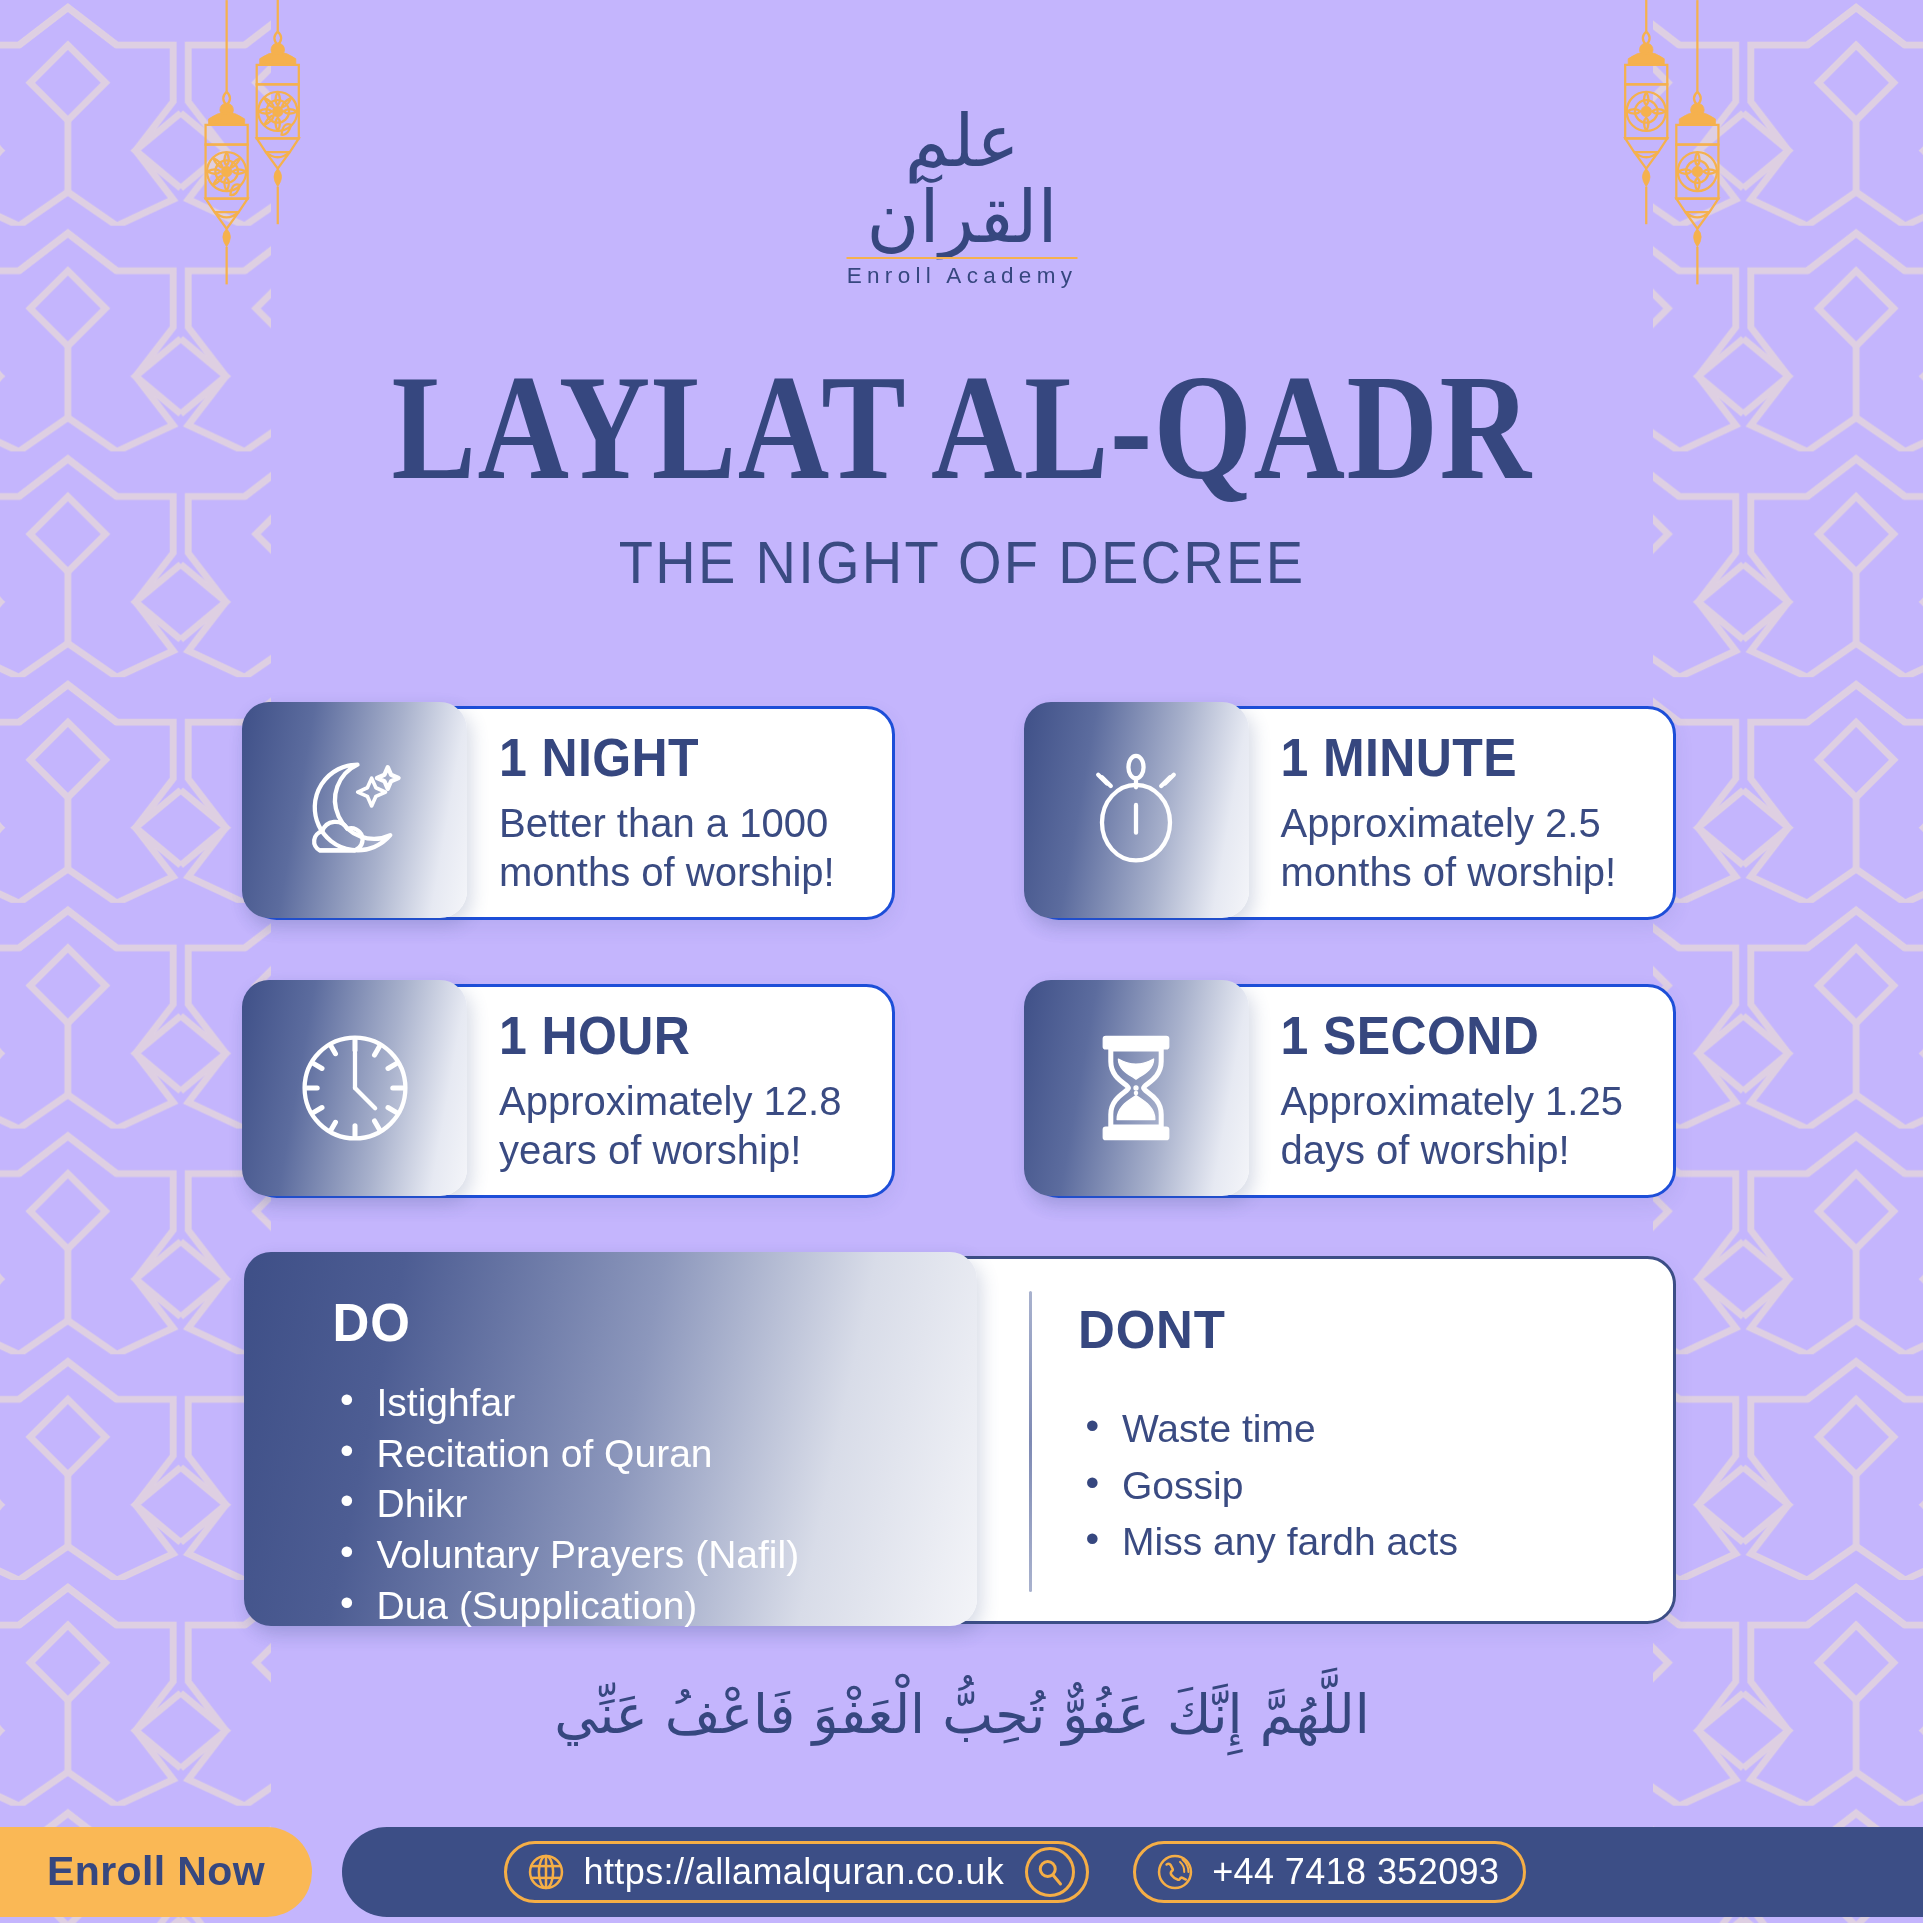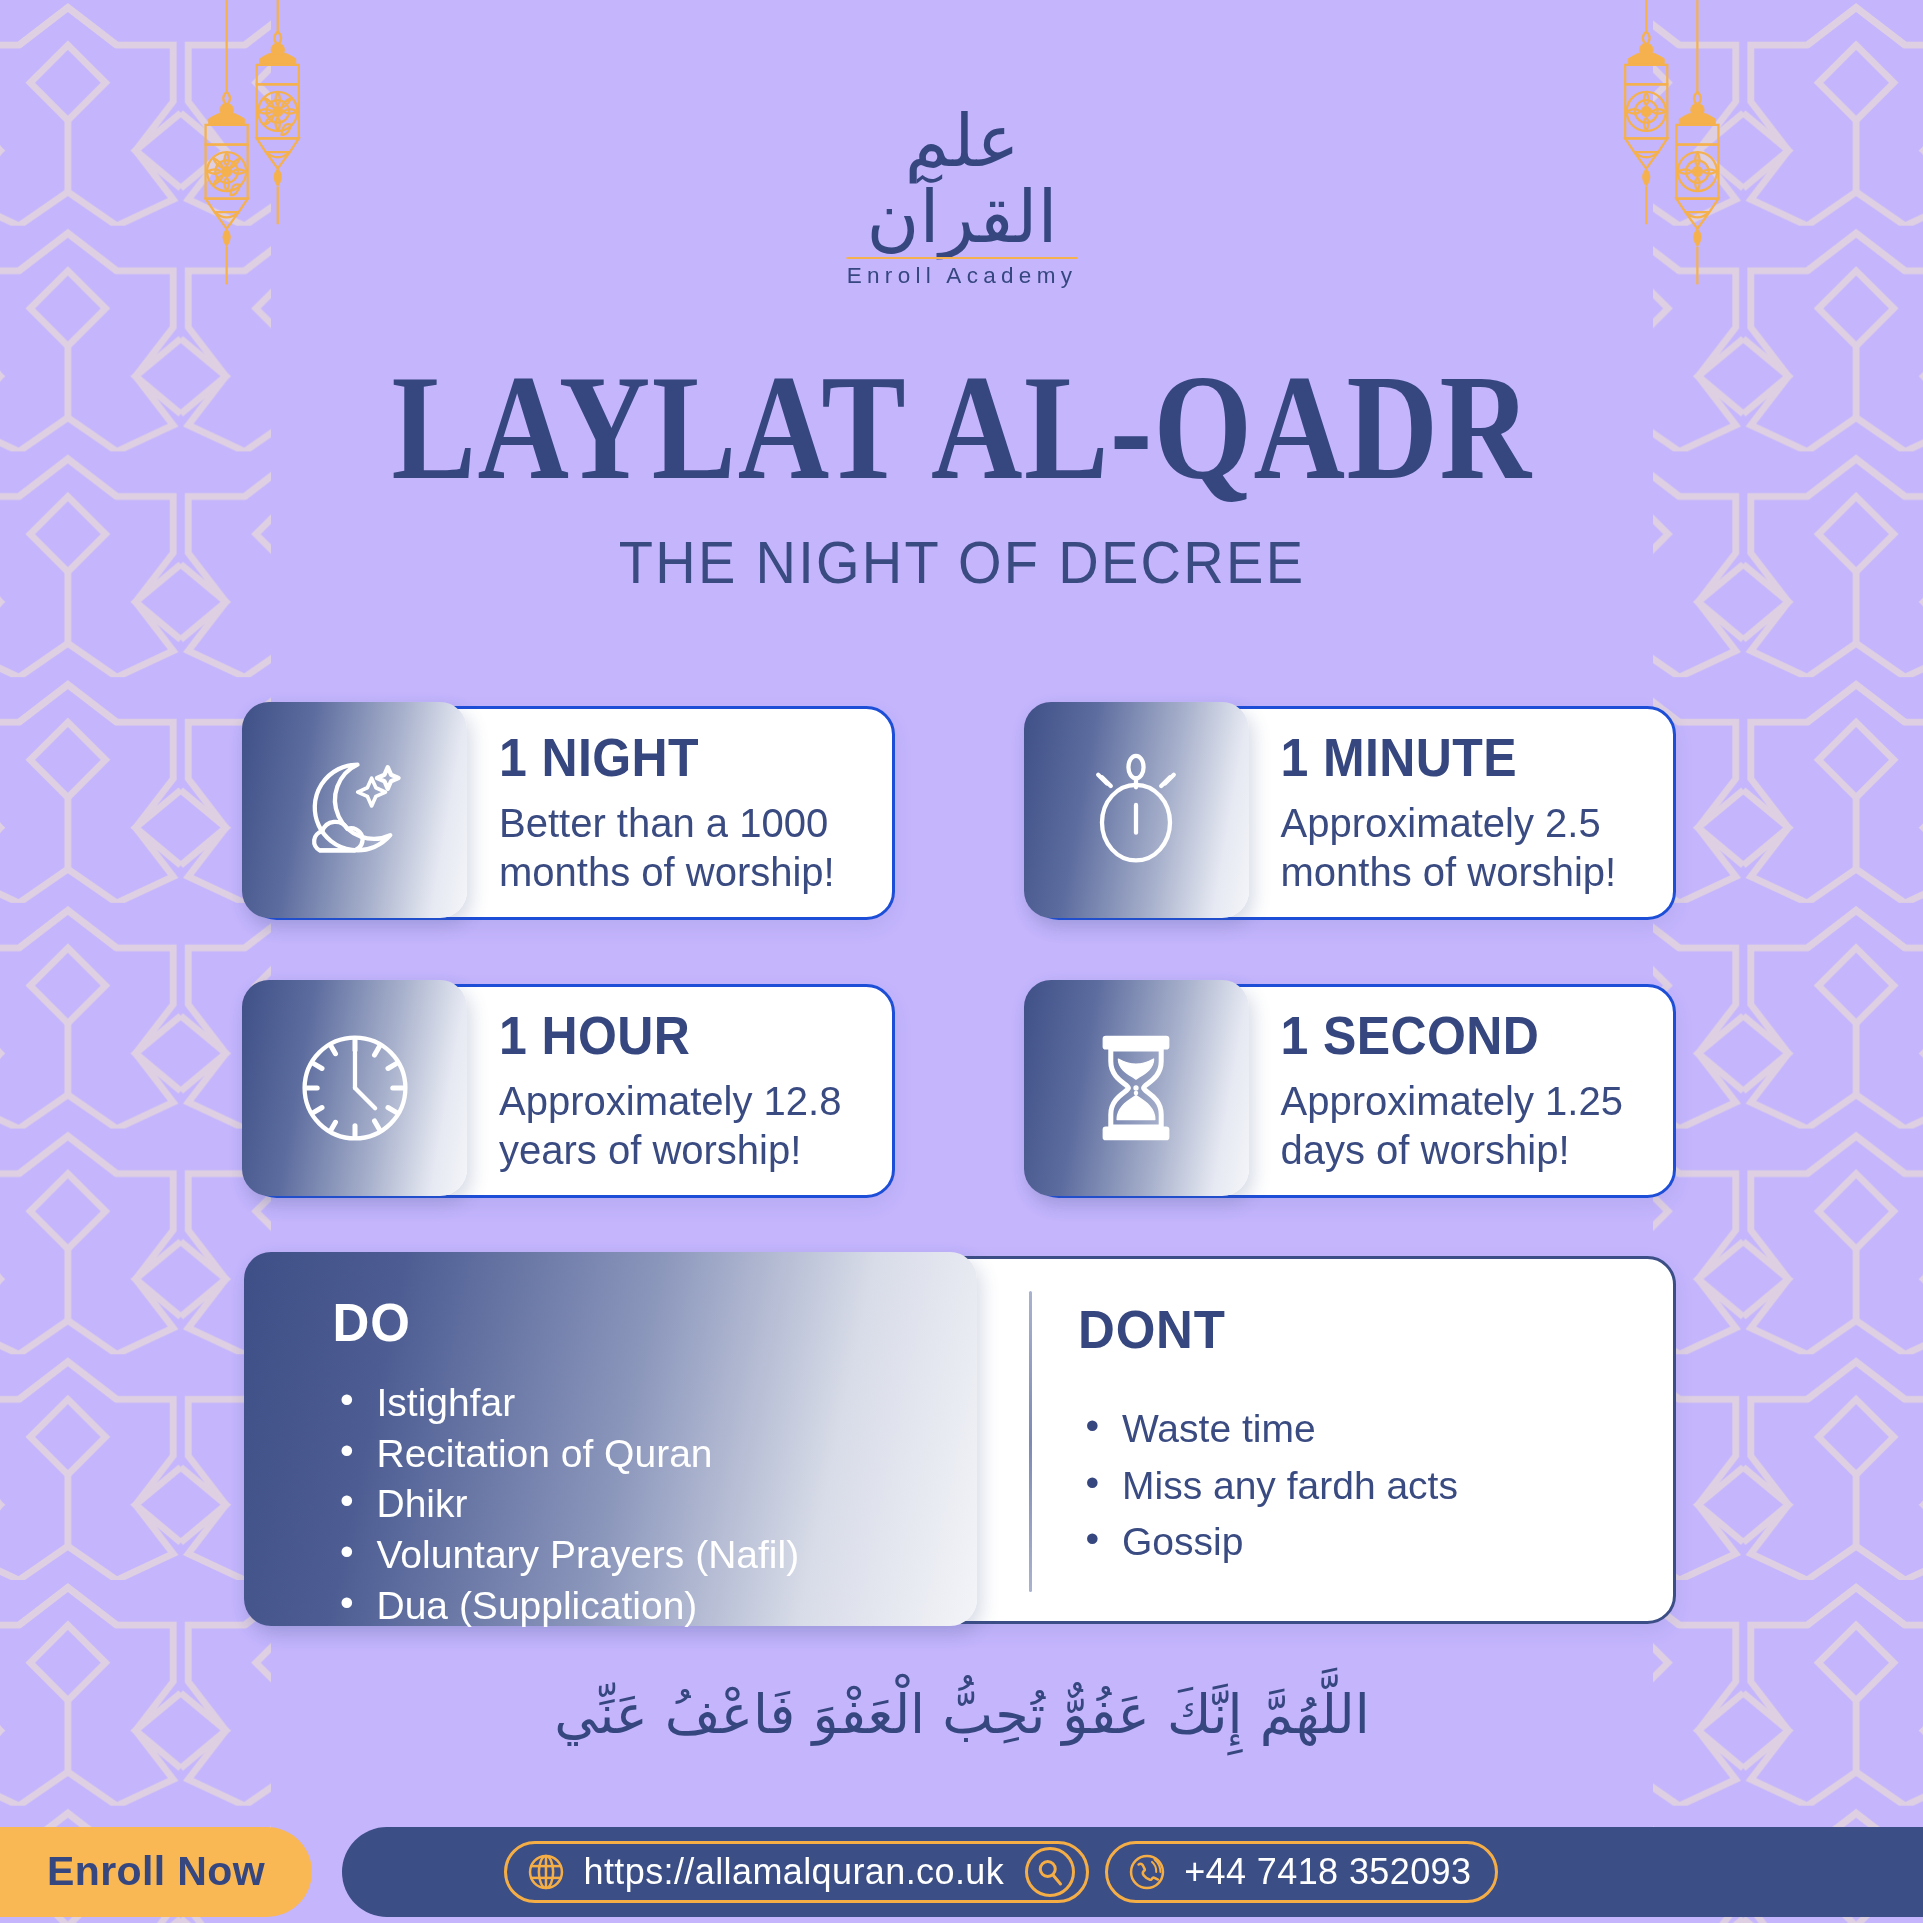--- a/index.html
+++ b/index.html
@@ -218,21 +218,21 @@
     letter-spacing:0.4px;
   }
   .footer-bar {
     position:absolute;
     left:342px; right:0; top:7.5px;
     height:90px;
     background:#3C4E86;
     border-radius:47px 0 0 47px;
     display:flex; align-items:center;
     padding-left:162px;
-    gap:16px;
+    gap:44px;
   }
   .pill {
     height:62px;
     border:3px solid #F5AE46;
     border-radius:36px;
     display:flex; align-items:center;
     padding:0 10.5px 0 18px;
     gap:16.5px;
   }
   .pill-text {
@@ -506,22 +506,22 @@
         <li>Dua (Supplication)</li>
       </ul>
     </div>
 
     <div class="divider"></div>
 
     <div class="dont-side">
       <div class="dont-title">DONT</div>
       <ul class="dont-list">
         <li>Waste time</li>
+        <li>Gossip</li>
         <li>Miss any fardh acts</li>
-        <li>Gossip</li>
       </ul>
     </div>
 
   </div>
 
   <div class="dua">اللَّهُمَّ إِنَّكَ عَفُوٌّ تُحِبُّ الْعَفْوَ فَاعْفُ عَنِّي</div>
 
   <div class="footer">
 
     <div class="enroll-btn">

